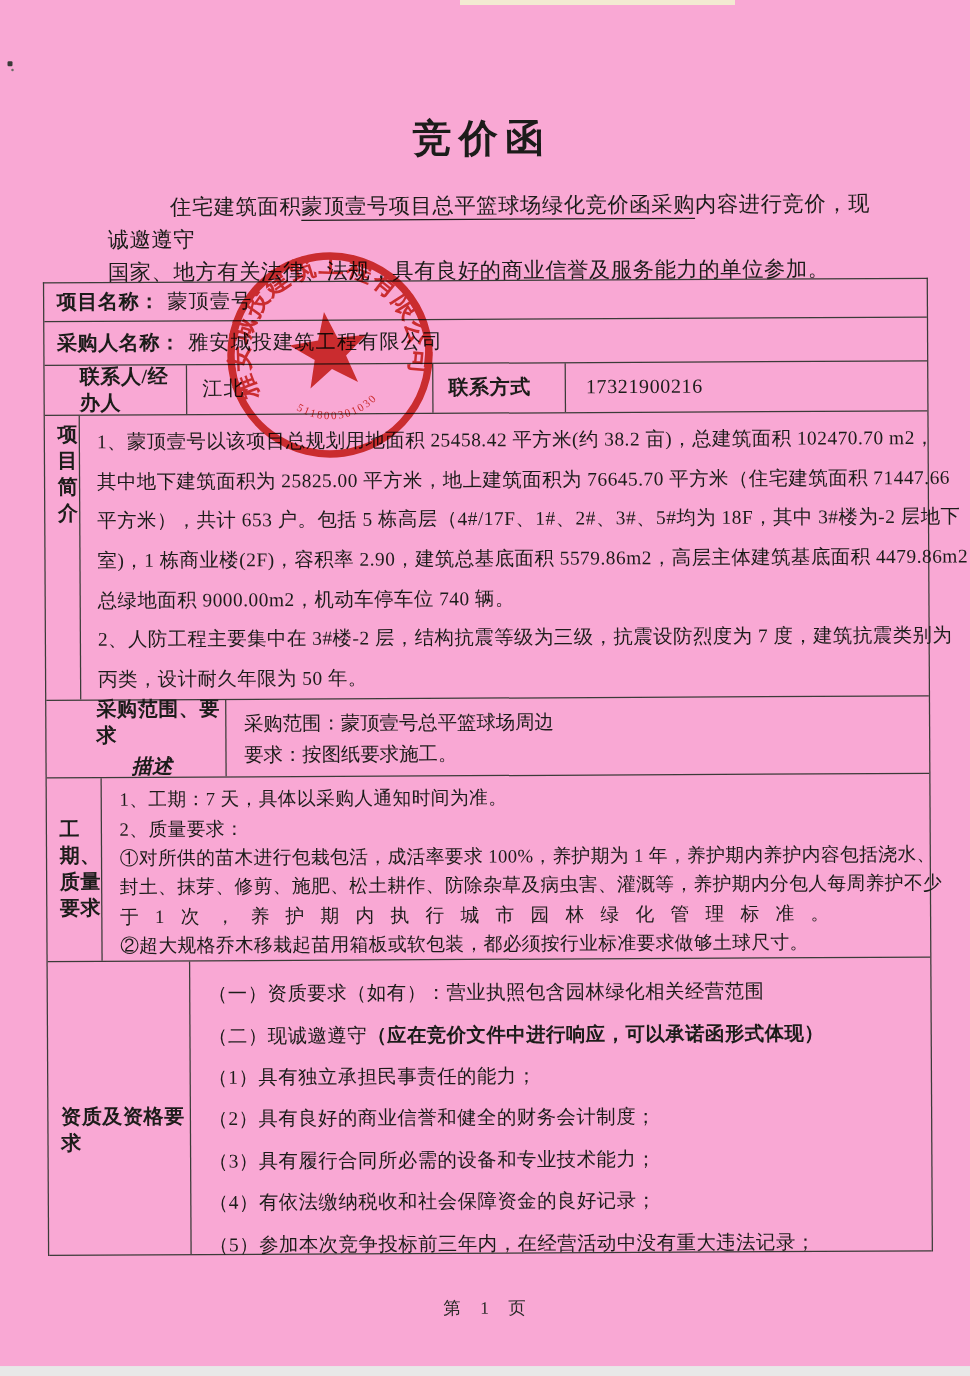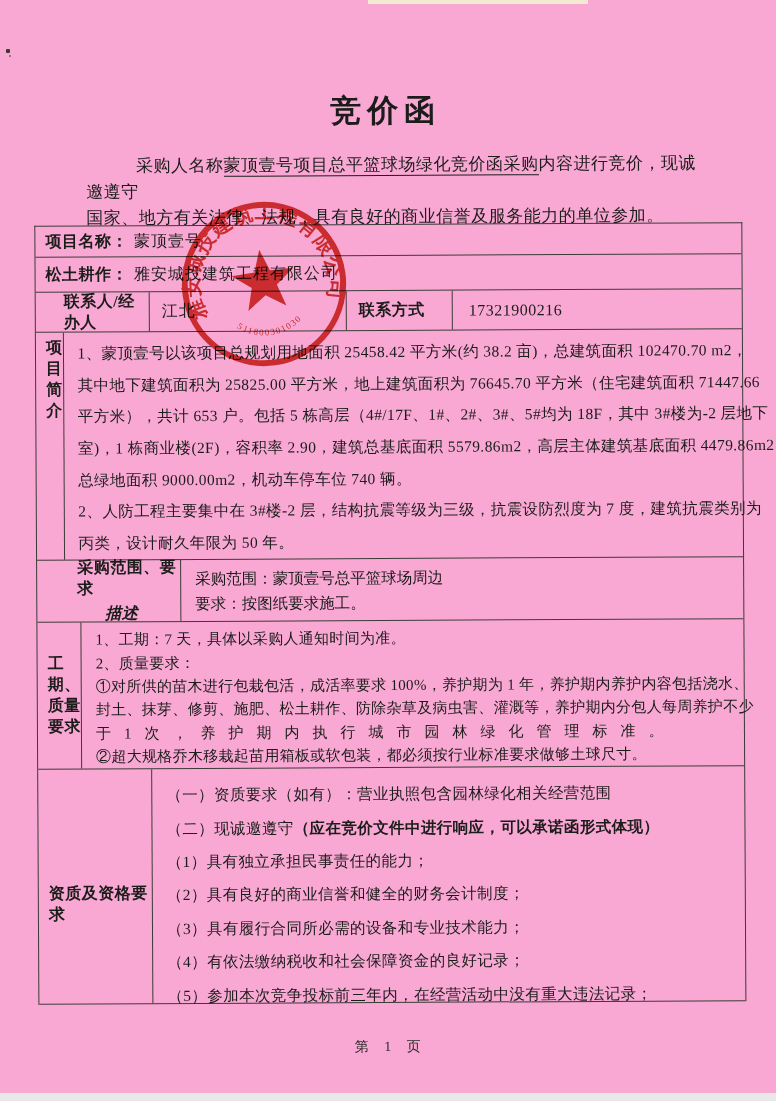--- a/index.html
+++ b/index.html
@@ -81,36 +81,36 @@
 <div class="page">
   <div class="scan-strip"></div>
   <div class="speck"></div>
   <div class="speck2"></div>
 
   <div class="skew">
 
     <h1 class="doc-title">竞价函</h1>
 
     <div class="intro">
-      <div><span class="indent"></span><span>采购人名称</span><span class="u">蒙顶壹号项目总平篮球场绿化竞价函采购</span><span>内容进行竞价，现诚邀遵守</span></div>
+      <div><span class="indent"></span><span>住宅建筑面积</span><span class="u">蒙顶壹号项目总平篮球场绿化竞价函采购</span><span>内容进行竞价，现诚邀遵守</span></div>
       <div>国家、地方有关法律、法规，具有良好的商业信誉及服务能力的单位参加。</div>
     </div>
 
     <div class="doc-table">
 
       <div class="t-row r1">
         <div class="cell full-cell">
           <span class="lbl">项目名称：</span>
           <span class="val">蒙顶壹号</span>
         </div>
       </div>
 
       <div class="t-row r2">
         <div class="cell full-cell">
-          <span class="lbl">松土耕作：</span>
+          <span class="lbl">采购人名称：</span>
           <span class="val">雅安城投建筑工程有限公司</span>
         </div>
       </div>
 
       <div class="t-row r3">
         <div class="cell c-lbl lbl">联系人/经办人</div>
         <div class="cell c-name">江北</div>
         <div class="cell c-mlbl lbl">联系方式</div>
         <div class="cell c-phone">17321900216</div>
       </div>

